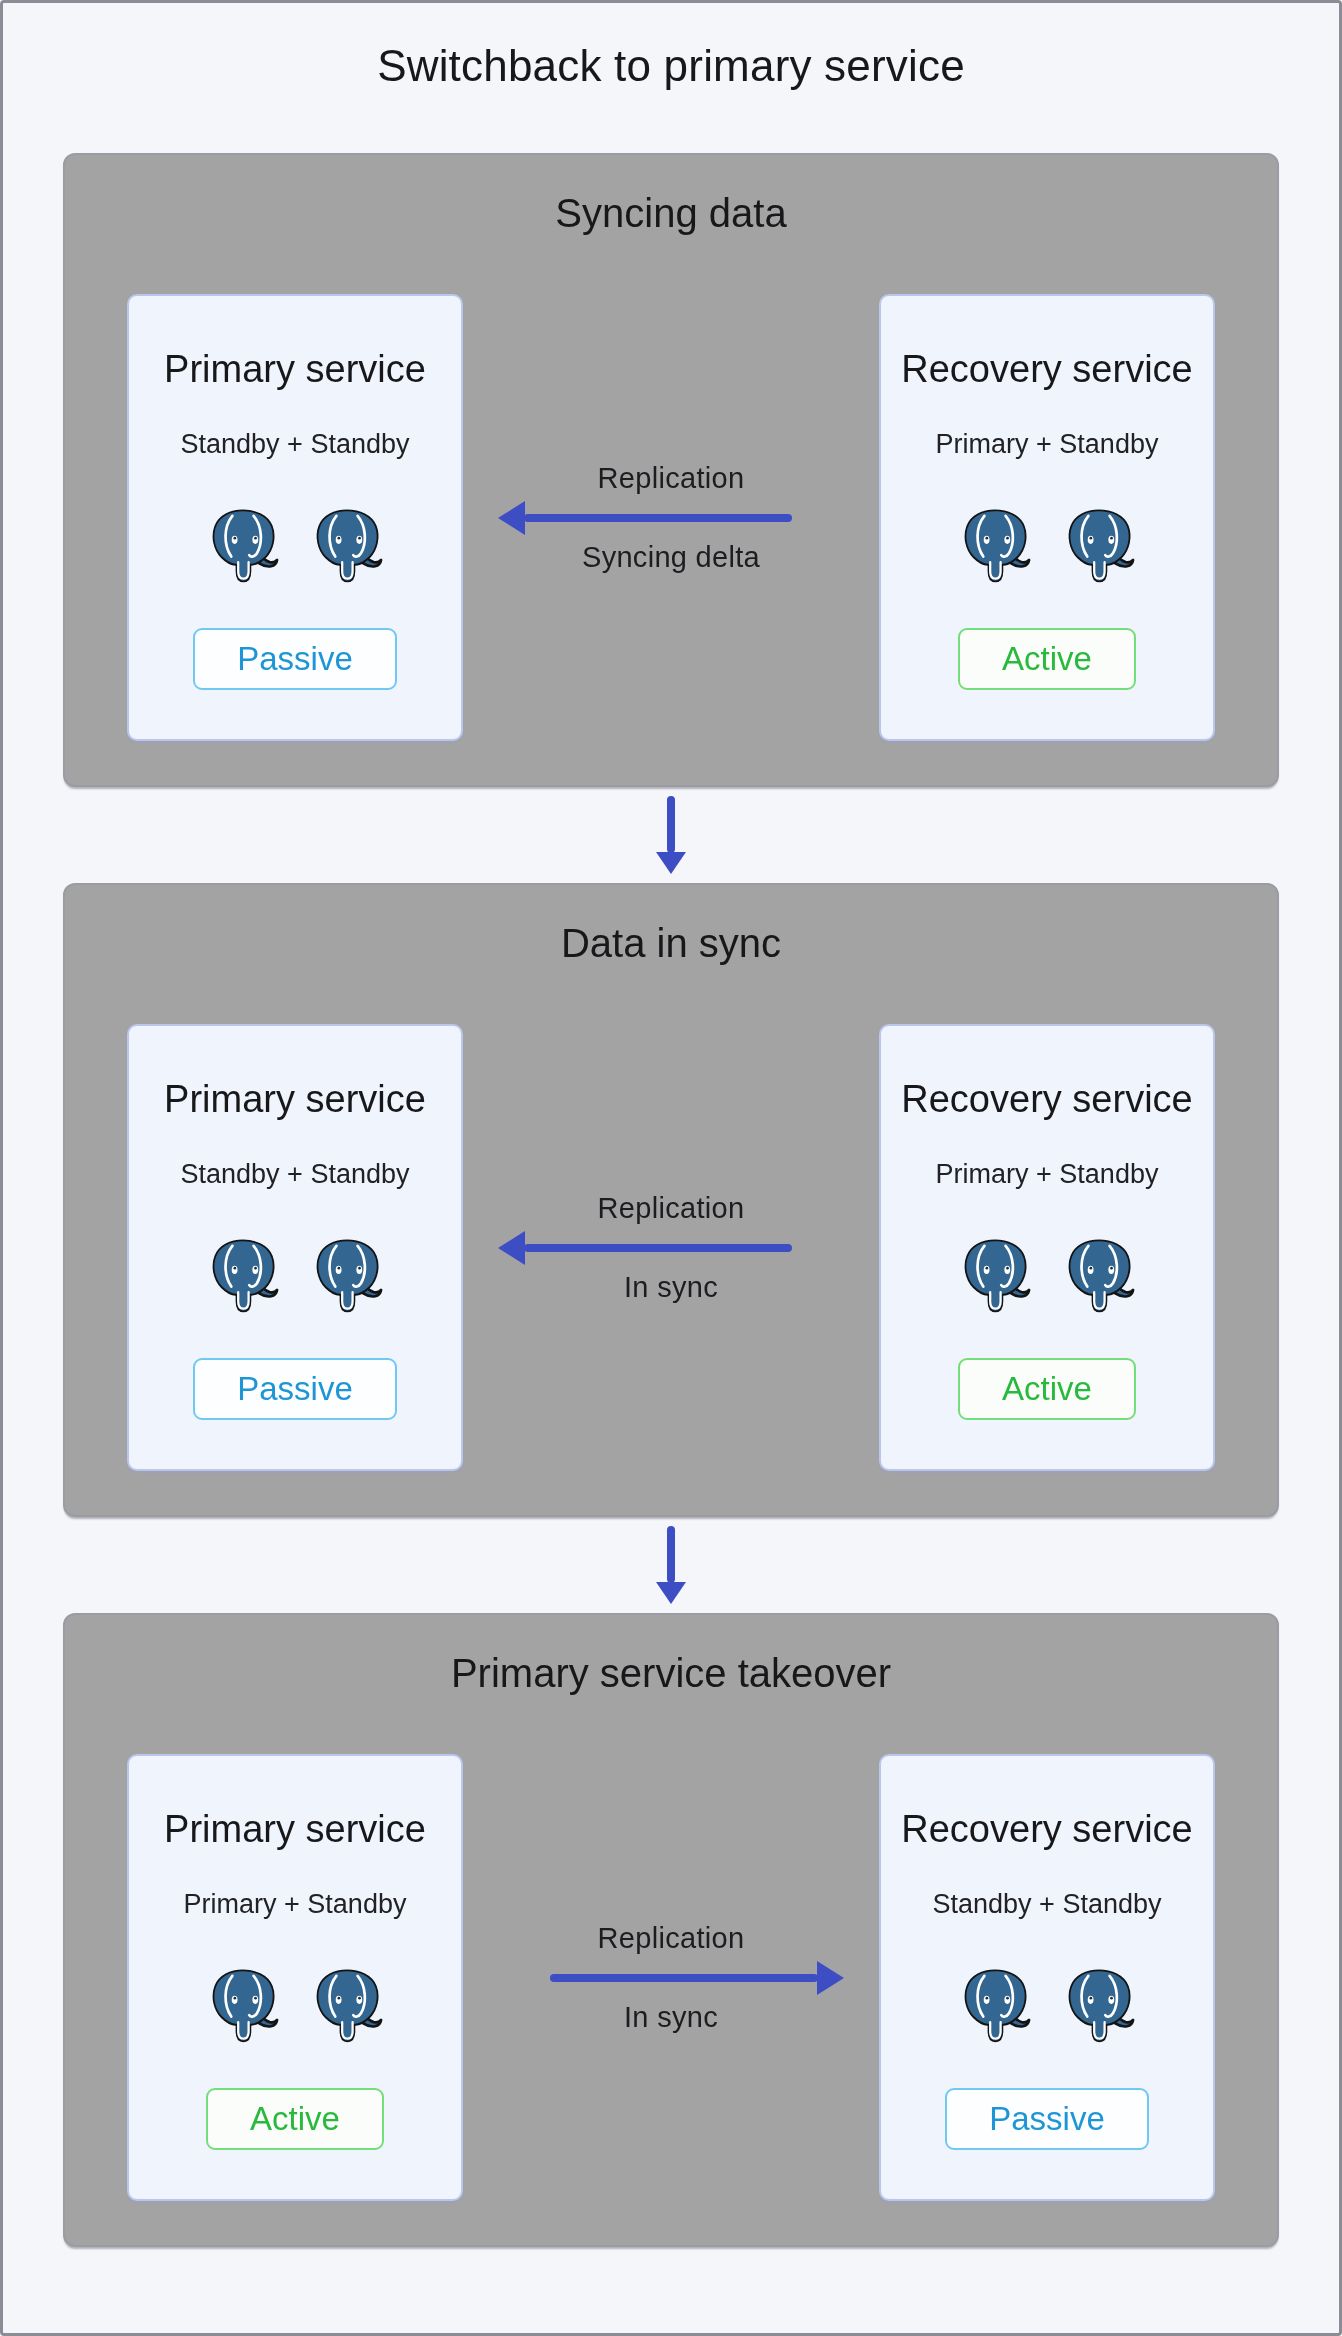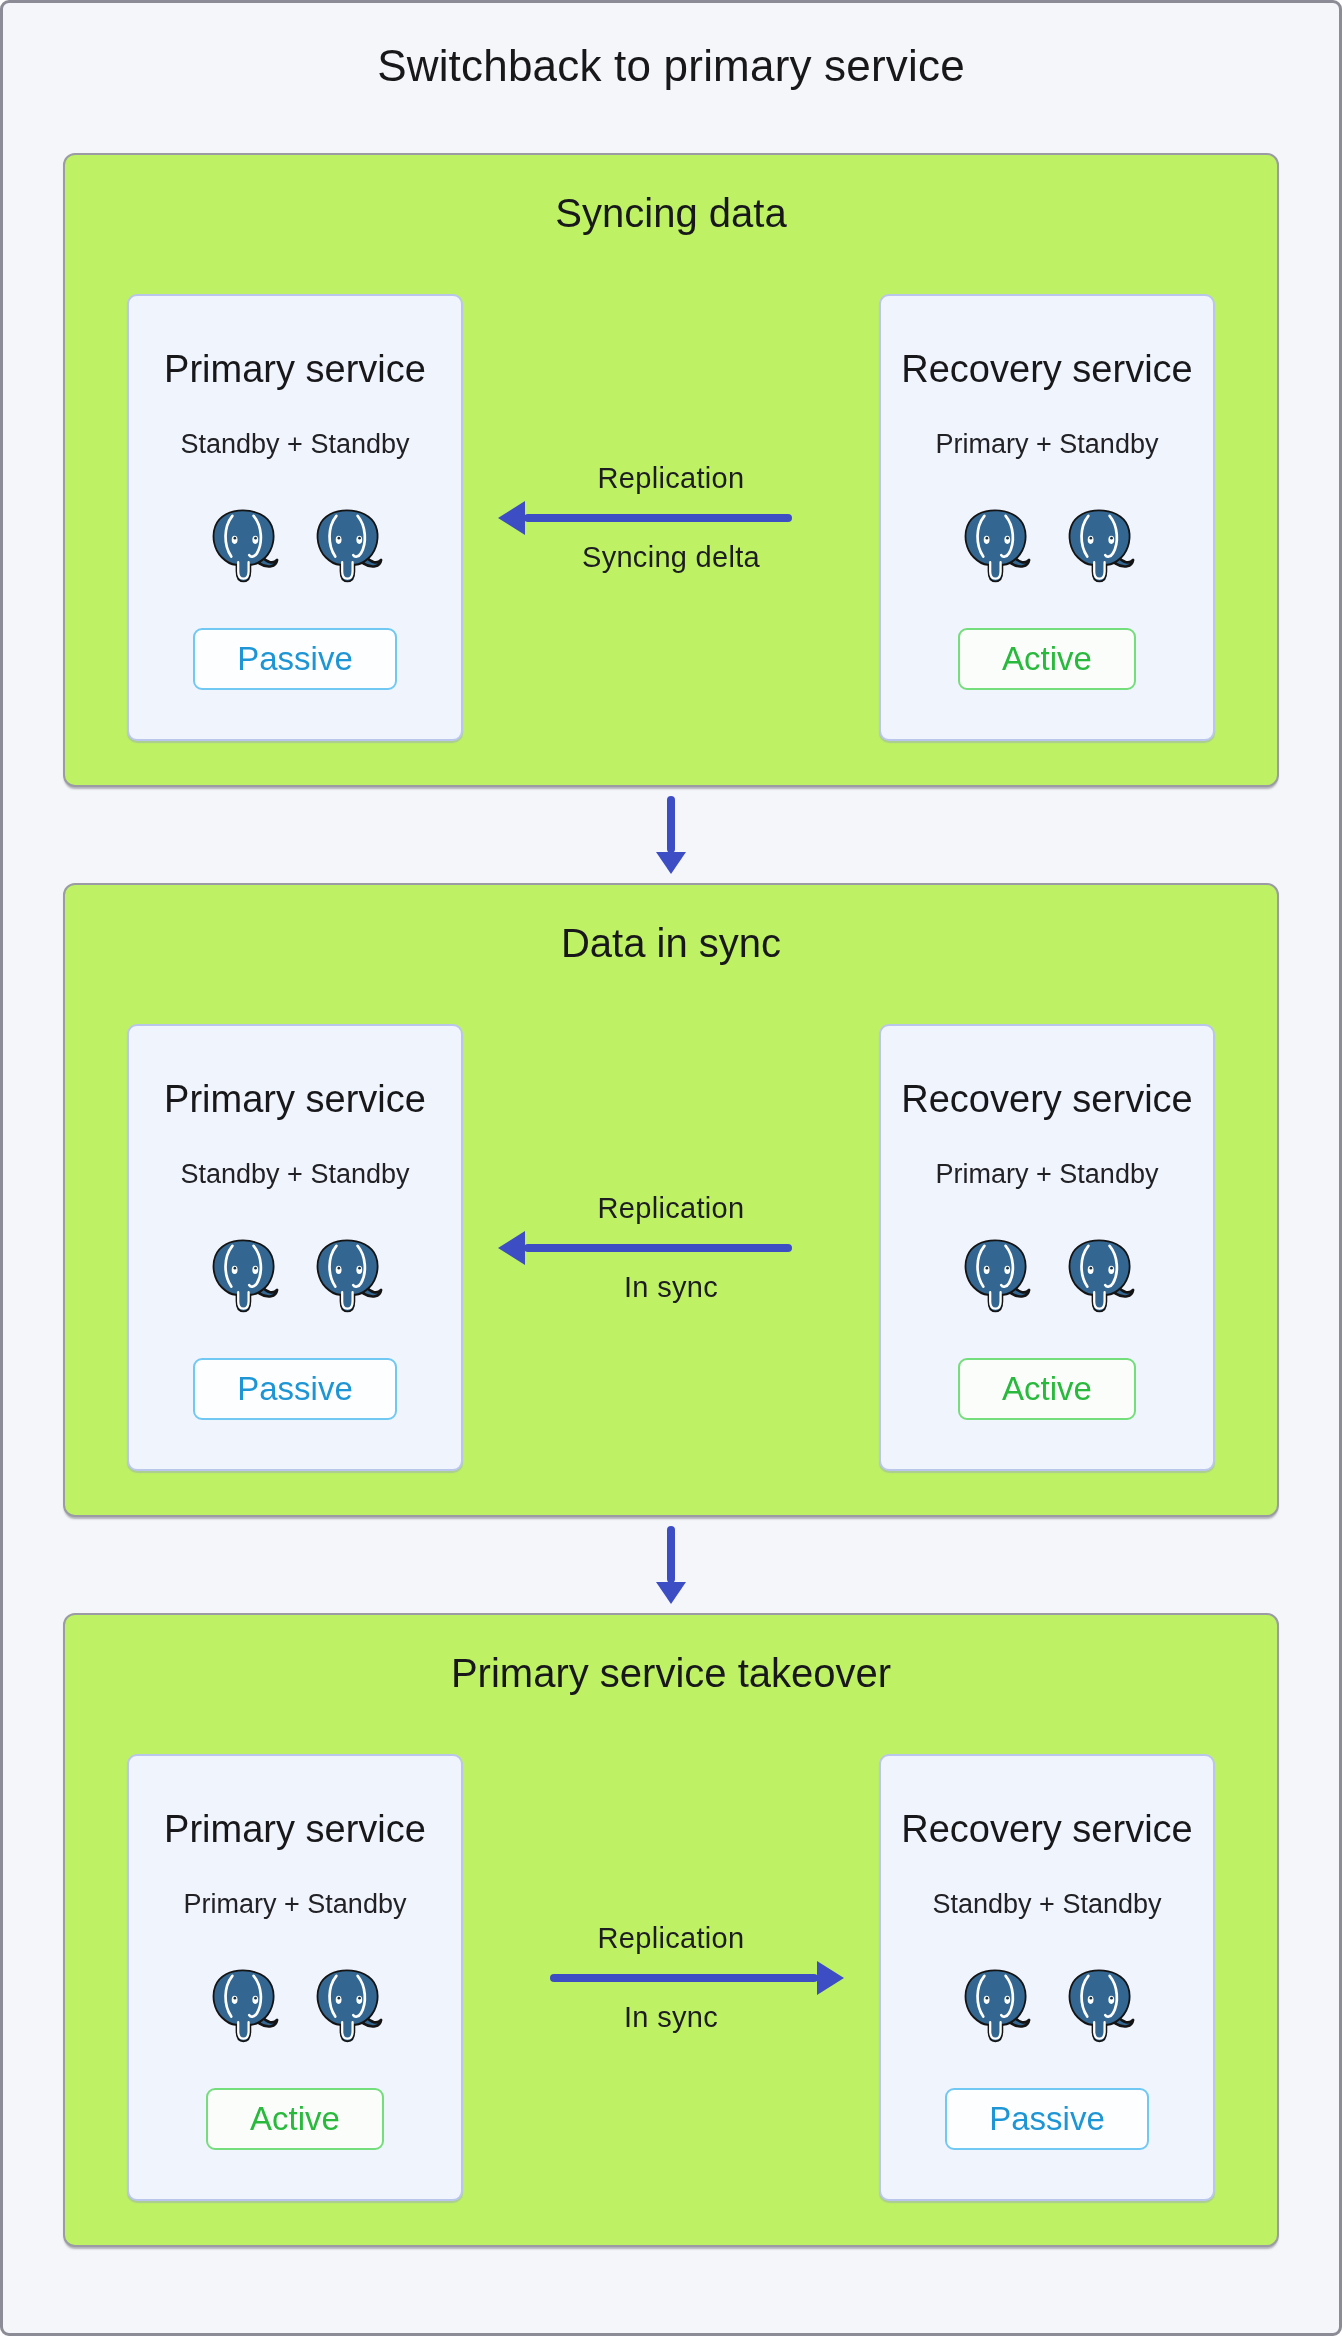--- a/index.html
+++ b/index.html
@@ -13,33 +13,33 @@
     --passive-border:#70c8f3;
     --active-text:#28b93d;
     --active-border:#74dd7c;
   }
   *{margin:0;padding:0;box-sizing:border-box;}
   body{background:#ffffff;font-family:"Liberation Sans","DejaVu Sans",sans-serif;color:var(--ink);}
   .page{
     width:1342px;height:2336px;
     background:var(--page-bg);
     border:3px solid #8c8c96;
-    border-radius:9px;
+    border-radius:4px;
     overflow:hidden;
     padding:38px 60px 15px 60px;
   }
   h1.title{
     text-align:center;
     font-size:44px;
     font-weight:500;
     letter-spacing:.2px;
     margin-bottom:62px;
   }
   .panel{
-    background:#bef264;
+    background:#a3a3a3;
     border:2px solid var(--panel-border);
     border-radius:12px;
     box-shadow:0 3px 2px -1px rgba(120,120,132,.55);
     padding:36px 62px 44px 62px;
   }
   .panel h2{
     text-align:center;
     font-size:40px;
     font-weight:500;
     margin-bottom:58px;

